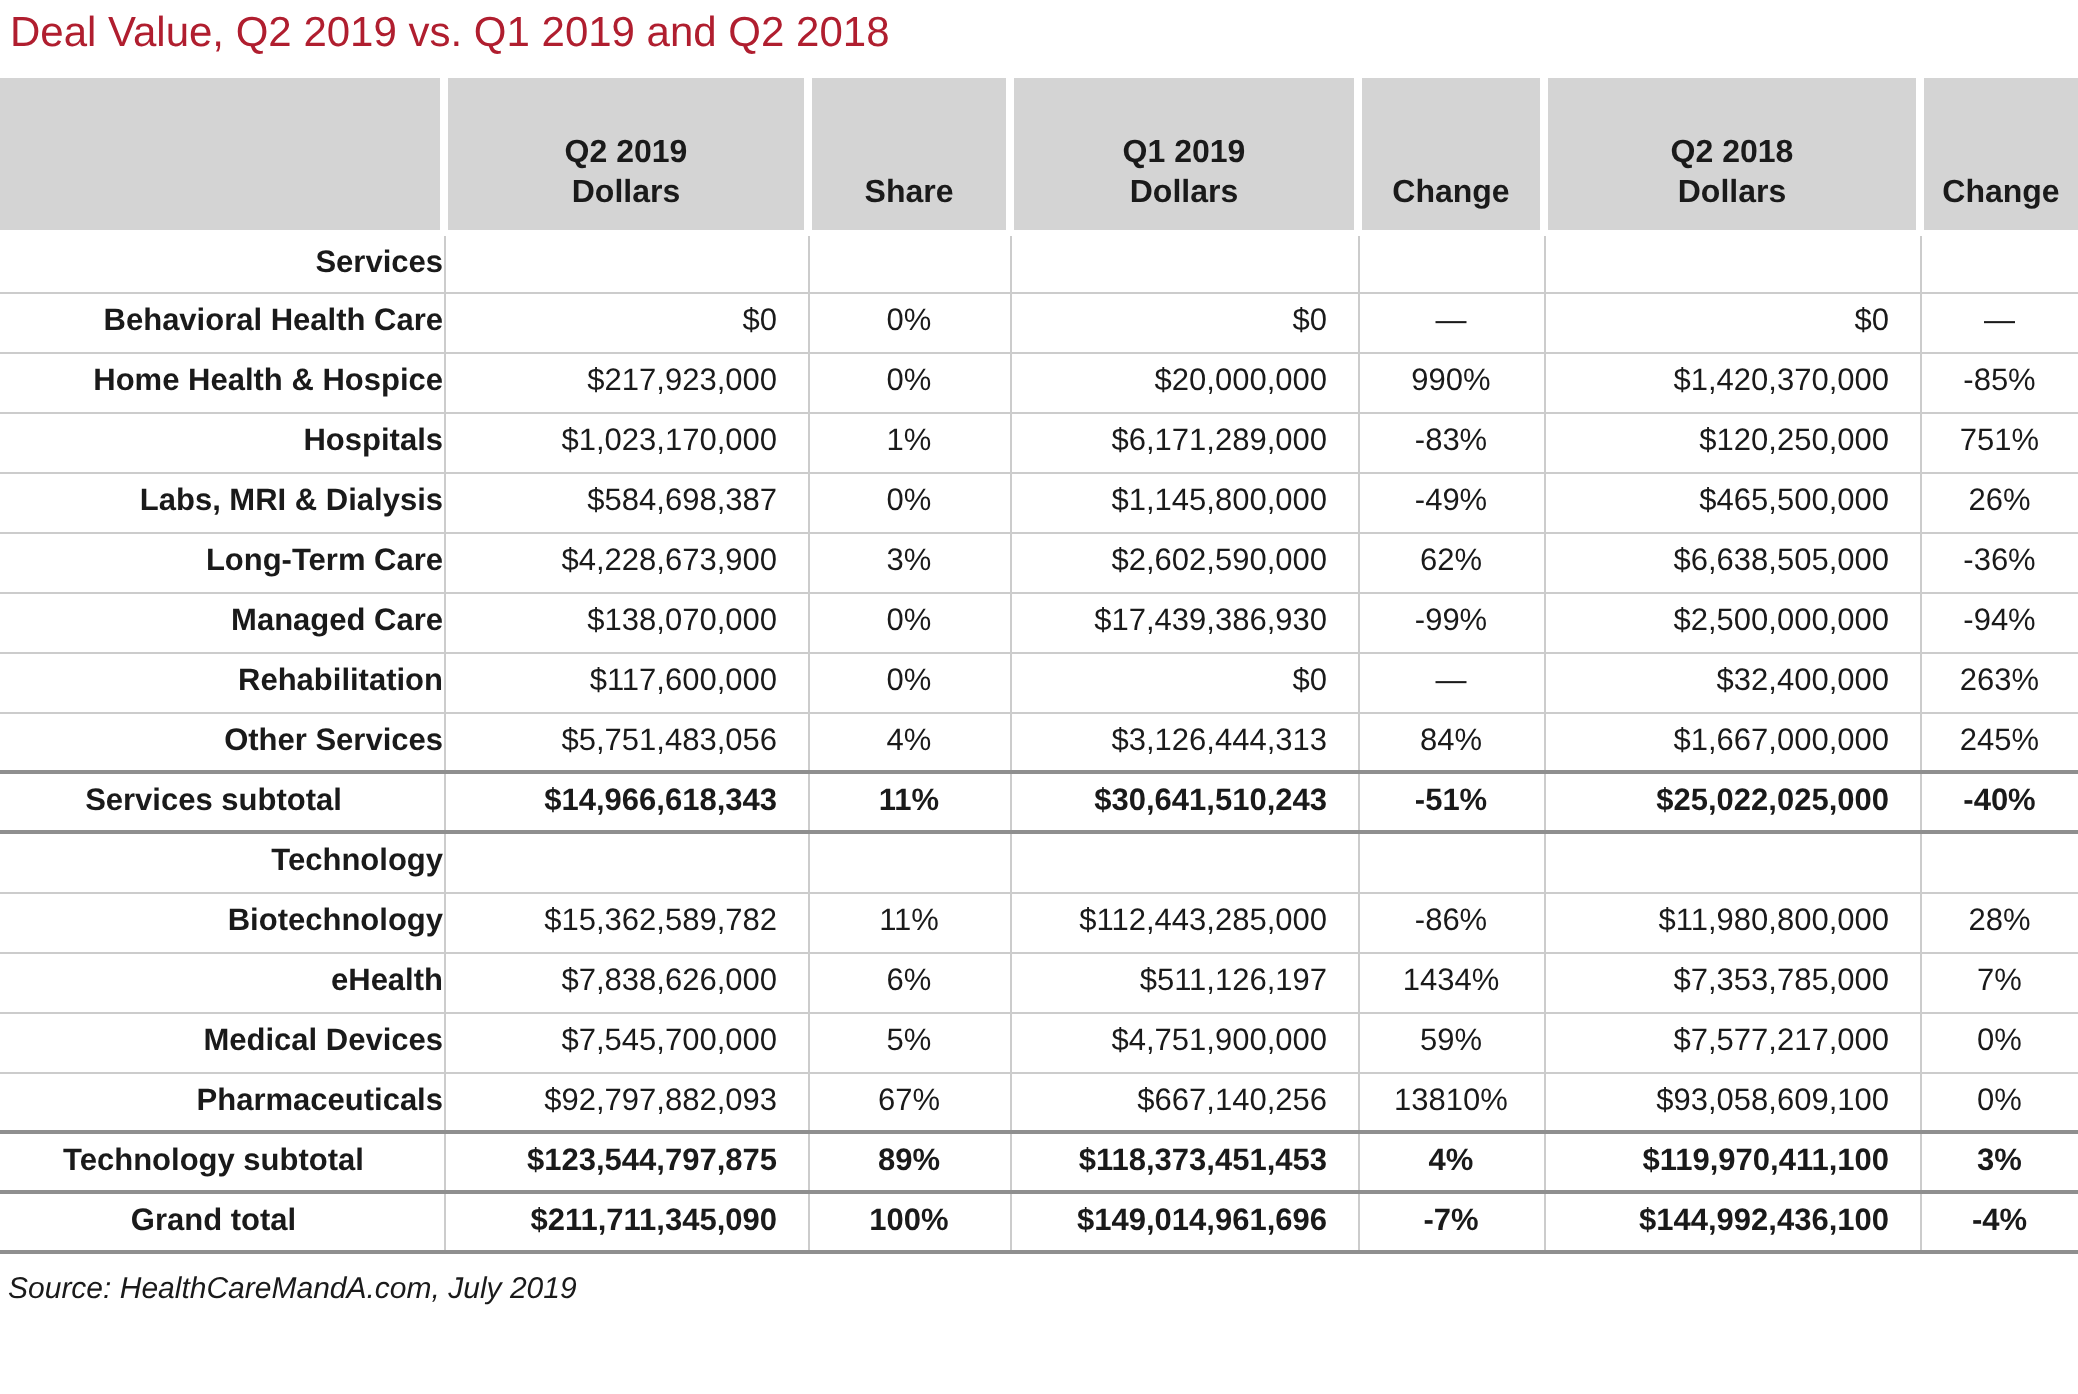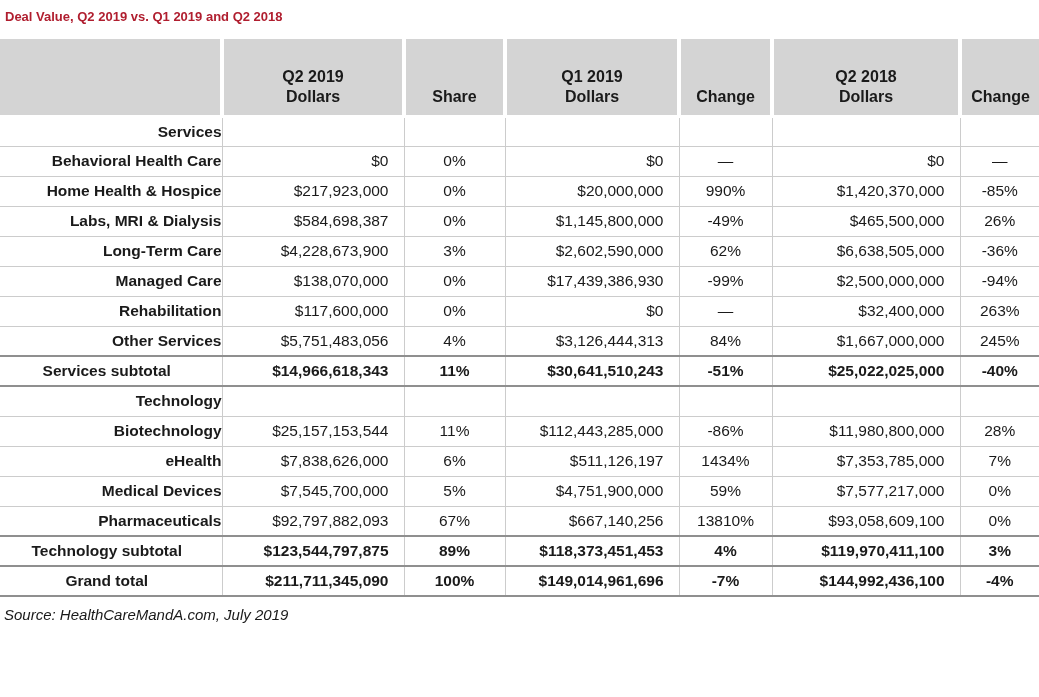--- a/index.html
+++ b/index.html
@@ -6,22 +6,22 @@
   html, body { margin: 0; padding: 0; }
   body {
     width: 1039px; height: 697px;
     background: #ffffff;
     color: #1a1a1a;
     font-family: "Liberation Sans", sans-serif;
     overflow: hidden;
   }
   .title {
     color: #b01e2f;
-    font-weight: bold;
-    font-size: 13px;
+    font-weight: normal;
+    font-size: 21px;
     line-height: 22px;
     padding: 6px 0 0 5px;
   }
   table.deal {
     border-collapse: collapse;
     table-layout: fixed;
     width: 1039px;
     margin-top: 11px;
     font-size: 15.5px;
   }
@@ -117,20 +117,29 @@
       <tr class="data">
     <td class="c-label">Home Health &amp; Hospice</td>
     <td class="c-dollar">$217,923,000</td>
     <td class="c-pct">0%</td>
     <td class="c-dollar">$20,000,000</td>
     <td class="c-pct">990%</td>
     <td class="c-dollar">$1,420,370,000</td>
     <td class="c-pct">-85%</td>
   </tr>
       <tr class="data">
+    <td class="c-label">Hospitals</td>
+    <td class="c-dollar">$1,023,170,000</td>
+    <td class="c-pct">1%</td>
+    <td class="c-dollar">$6,171,289,000</td>
+    <td class="c-pct">-83%</td>
+    <td class="c-dollar">$120,250,000</td>
+    <td class="c-pct">751%</td>
+  </tr>
+      <tr class="data">
     <td class="c-label">Labs, MRI &amp; Dialysis</td>
     <td class="c-dollar">$584,698,387</td>
     <td class="c-pct">0%</td>
     <td class="c-dollar">$1,145,800,000</td>
     <td class="c-pct">-49%</td>
     <td class="c-dollar">$465,500,000</td>
     <td class="c-pct">26%</td>
   </tr>
       <tr class="data">
     <td class="c-label">Long-Term Care</td>
@@ -181,21 +190,21 @@
     <td class="c-label">Technology</td>
     <td class="c-dollar"></td>
     <td class="c-pct"></td>
     <td class="c-dollar"></td>
     <td class="c-pct"></td>
     <td class="c-dollar"></td>
     <td class="c-pct"></td>
   </tr>
       <tr class="data">
     <td class="c-label">Biotechnology</td>
-    <td class="c-dollar">$25,157,153,544</td>
+    <td class="c-dollar">$15,362,589,782</td>
     <td class="c-pct">11%</td>
     <td class="c-dollar">$112,443,285,000</td>
     <td class="c-pct">-86%</td>
     <td class="c-dollar">$11,980,800,000</td>
     <td class="c-pct">28%</td>
   </tr>
       <tr class="data">
     <td class="c-label">eHealth</td>
     <td class="c-dollar">$7,838,626,000</td>
     <td class="c-pct">6%</td>

